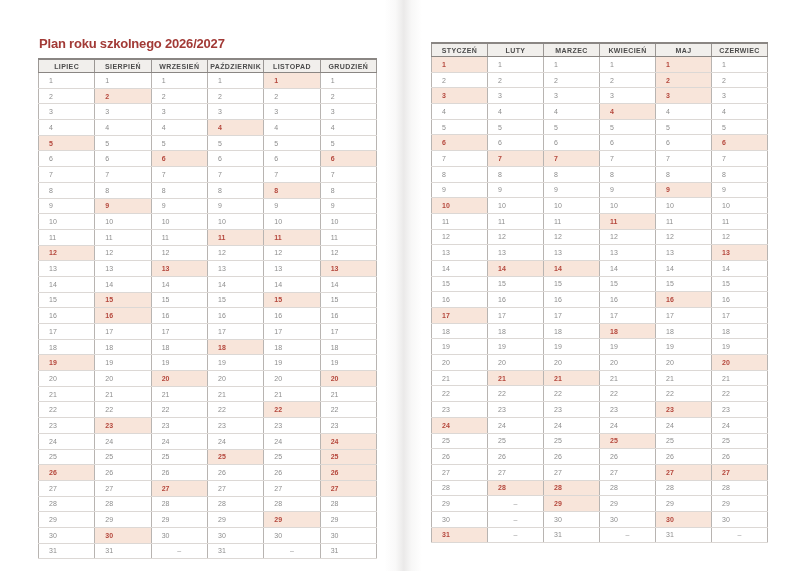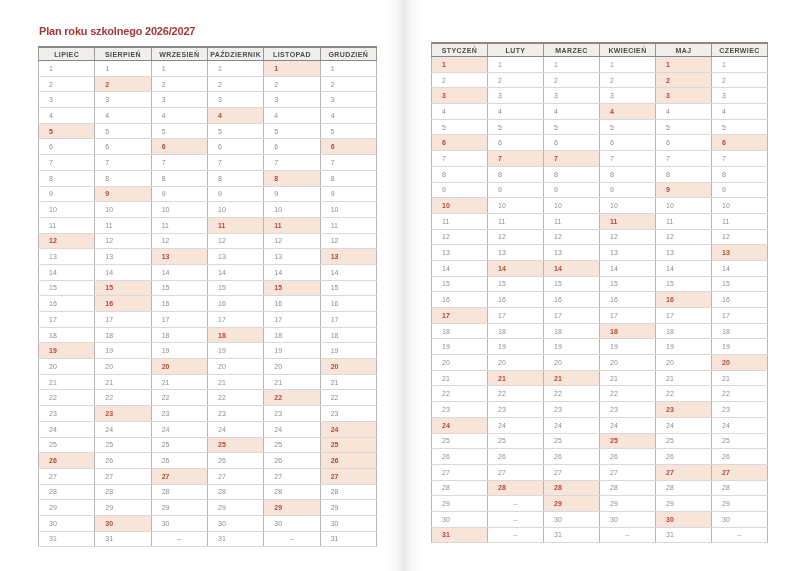--- a/index.html
+++ b/index.html
@@ -26,25 +26,25 @@
       rgba(110,102,98,0.04) 30%,
       rgba(110,102,98,0.14) 52%,
       rgba(110,102,98,0.05) 72%,
       rgba(110,102,98,0) 100%);
     pointer-events: none;
   }
   .page { position: absolute; }
   .page-left  { left: 38px;  top: 20px; width: 339px; }
   .page-right { left: 431px; top: 42px; width: 337px; }
   .cal-title {
-    font-size: 11px;
+    font-size: 13px;
     font-weight: bold;
     letter-spacing: -0.2px;
     color: var(--accent, #a23a36);
-    margin: 4px 0 7px 1px;
+    margin: 16px 0 7px 1px;
     height: 15px;
     line-height: 15px;
     white-space: nowrap;
   }
   table.cal {
     border-collapse: collapse;
     table-layout: fixed;
     width: 100%;
   }
   table.cal th {

